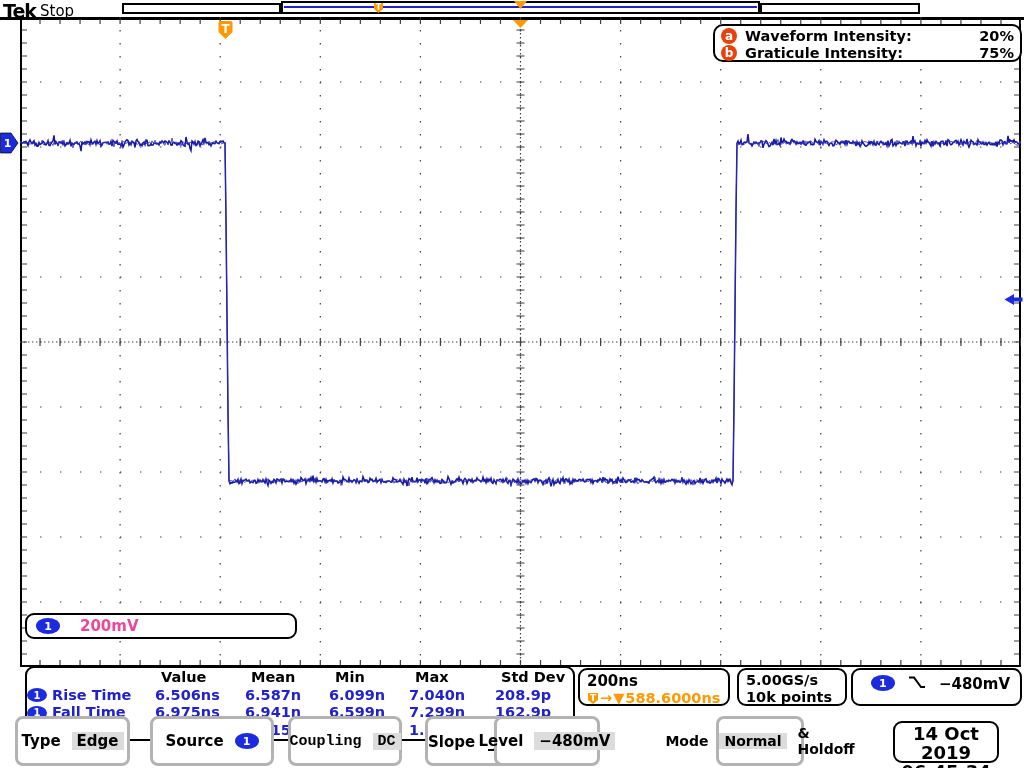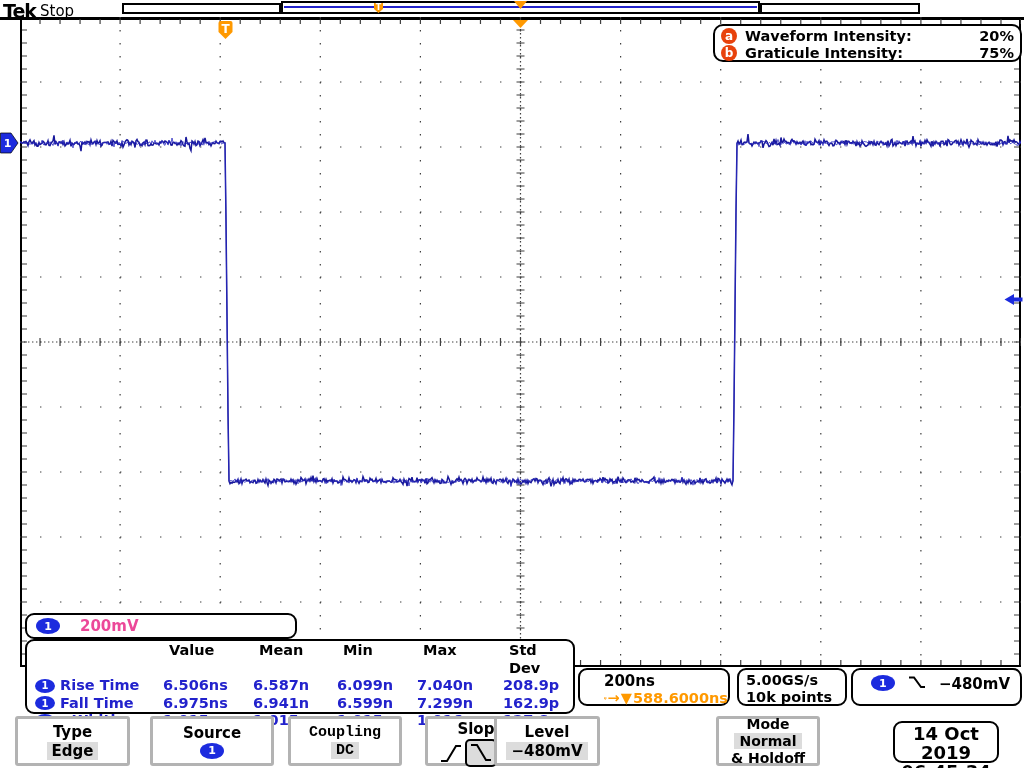--- a/index.html
+++ b/index.html
@@ -38,47 +38,47 @@
   #rec-tflag  { left:373px; top:2px; z-index:3; }
 
   
   .panel { background:#fff; border:2px solid #000; border-radius:9px; z-index:5; }
   #ch-readout { left:25px; top:613px; width:272px; height:26px; display:flex; align-items:center;
                 gap:20px; padding-left:9px; }
   .ch-badge { width:24px; height:16px; border-radius:50%; background:#1c2bde; color:#fff;
               font-size:11px; font-weight:700; display:flex; align-items:center; justify-content:center; }
   #ch-scale { color:#ec4899; font-weight:700; font-size:15px; }
 
-  #meas-box { left:25px; top:639px; width:550px; height:75px; padding:1px 0 0 8px; }
+  #meas-box { left:25px; top:666px; width:550px; height:75px; padding:1px 0 0 0; }
   .meas-grid { display:grid; grid-template-columns:128px 90px 84px 80px 86px auto;
                font-size:14.5px; font-weight:700; line-height:17.5px; }
   .meas-grid .hd { color:#000; padding-left:6px; }
   .meas-grid .bl { color:#2222cc; }
   .mname { display:flex; align-items:center; gap:5px; color:#2222cc; }
   .mini-badge { width:20px; height:14px; border-radius:50%; background:#1c2bde; color:#fff;
                 font-size:10px; font-weight:700; display:flex; align-items:center; justify-content:center; flex:0 0 20px; }
 
   
-  #tb-box { left:578px; top:668px; width:152px; height:38px; padding:2px 0 0 24px; font-size:15px; font-weight:700; }
+  #tb-box { left:578px; top:668px; width:152px; height:38px; padding:2px 0 0 7px; font-size:15px; font-weight:700; }
   #tb-delay { display:flex; align-items:center; gap:1px; color:#ff9900; font-size:14.5px; }
   #sr-box { left:737px; top:668px; width:110px; height:38px; padding:2px 0 0 7px; font-size:14.5px; font-weight:700; line-height:17px; }
   #trg-box { left:851px; top:668px; width:171px; height:38px; display:flex; align-items:flex-start;
              justify-content:flex-end; gap:13px; padding:5px 10px 0 0; font-size:15px; font-weight:700; }
 
   
   .btn { position:absolute; top:716px; height:50px; background:#fff; border:3px solid #b3b3b3;
-         border-radius:3px; display:flex; flex-direction:column; align-items:center;
-         justify-content:center; font-size:15px; font-weight:700; gap:1px; z-index:5; }
+         border-radius:8px; display:flex; align-items:center;
+         justify-content:center; font-size:15px; font-weight:700; gap:11px; z-index:5; }
   .chip { background:#dcdcdc; padding:0 5px; }
   #btn-type { left:15px; width:115px; }
   #btn-source { left:150px; width:124px; }
   #btn-coupling { left:288px; width:114px;font-family:Liberation Mono, monospace; }
   #btn-slope { left:425px; width:112px; justify-content:flex-start; padding-top:1px; }
   #btn-level { left:494px; width:106px; }
-  #btn-mode { left:716px; width:104px; font-size:14px; line-height:16px; }
+  #btn-mode { left:716px; width:88px; font-size:14px; line-height:16px; }
   .slope-row { display:flex; align-items:center; gap:2px; }
   .slope-chip { border:2px solid #000; border-radius:5px; background:#dcdcdc; padding:0 2px; display:flex; }
   #clock-box { left:893px; top:721px; width:106px; height:42px; border-width:2px; text-align:center;
                font-size:18px; font-weight:700; line-height:19px; padding-top:1px; }
   svg text { font-family:"DejaVu Sans","Liberation Sans",sans-serif; }
 </style>
 </head>
 <body>
 
 <div class="abs" id="tek-logo">Tek</div>

